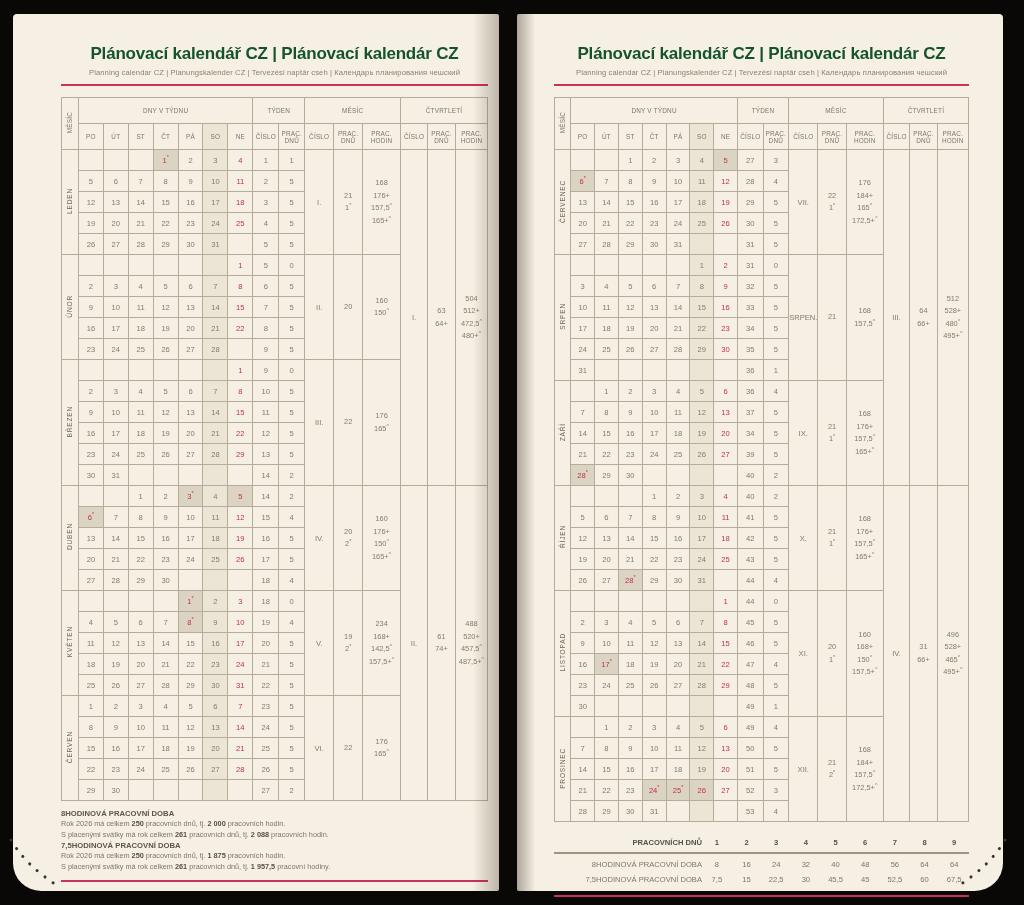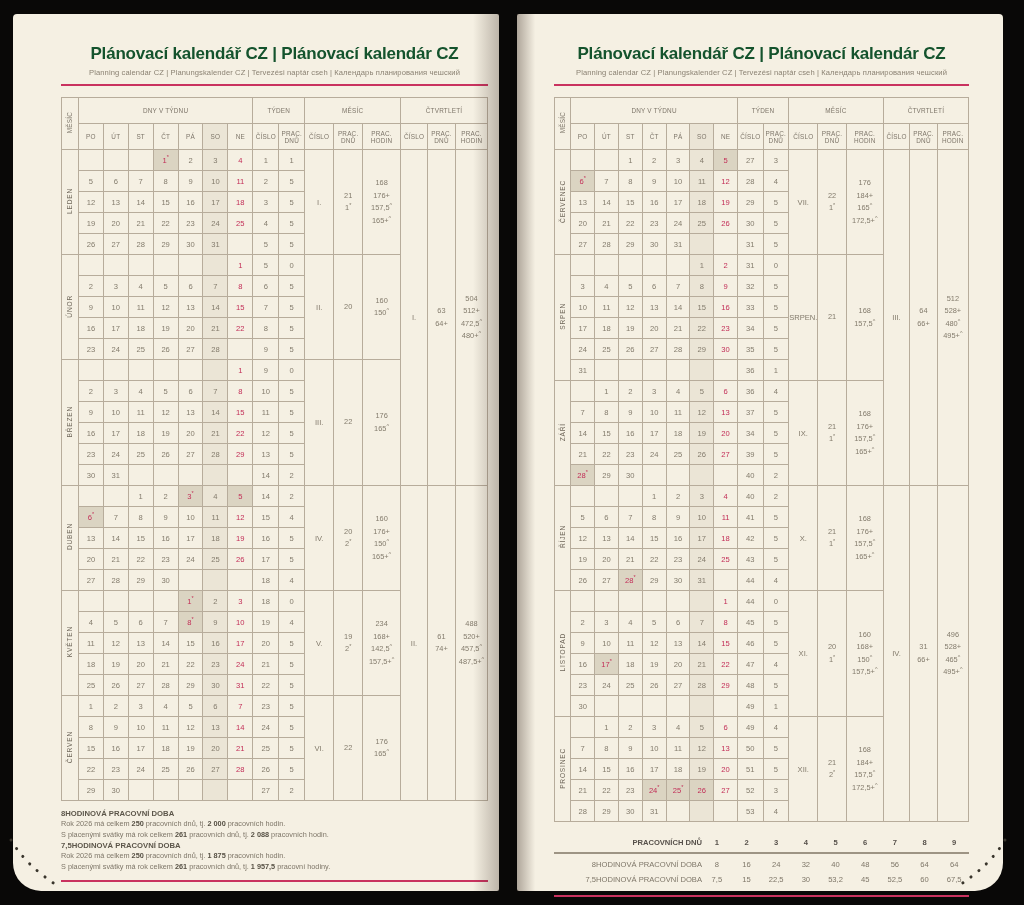--- a/index.html
+++ b/index.html
@@ -1076,21 +1076,21 @@
           <div class="wd-v">56</div>
           <div class="wd-v">64</div>
           <div class="wd-v">64</div>
         </div>
         <div class="wd-row">
           <div class="wd-label">7,5HODINOVÁ PRACOVNÍ DOBA</div>
           <div class="wd-v">7,5</div>
           <div class="wd-v">15</div>
           <div class="wd-v">22,5</div>
           <div class="wd-v">30</div>
-          <div class="wd-v">53,2</div>
+          <div class="wd-v">45,5</div>
           <div class="wd-v">45</div>
           <div class="wd-v">52,5</div>
           <div class="wd-v">60</div>
           <div class="wd-v">67,5</div>
         </div>
       </div>
     <div class="pink-rule"></div>
   </div>
   <svg class="perf" width="72" height="72" viewBox="0 0 72 72">
     <path d="M68 18 C 56 38, 40 52, 18 66" fill="none" stroke="#39352c" stroke-width="3" stroke-linecap="round" stroke-dasharray="0.1 10"></path>

